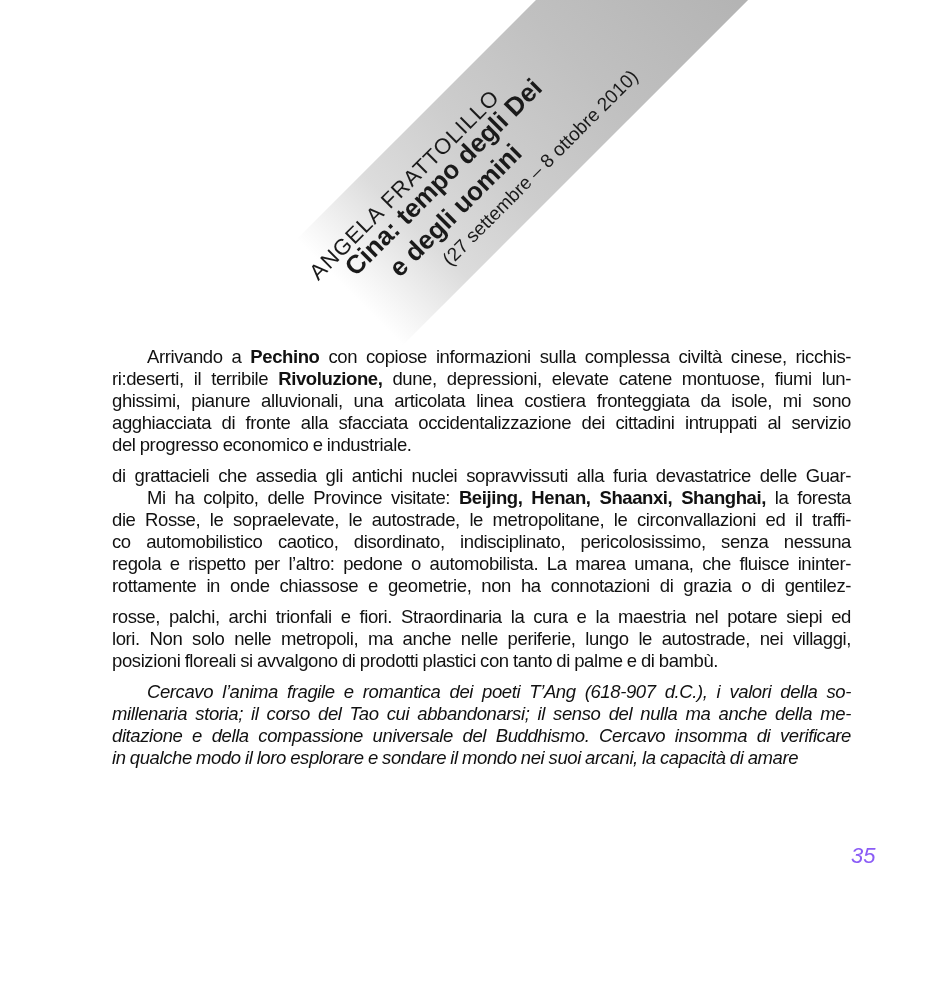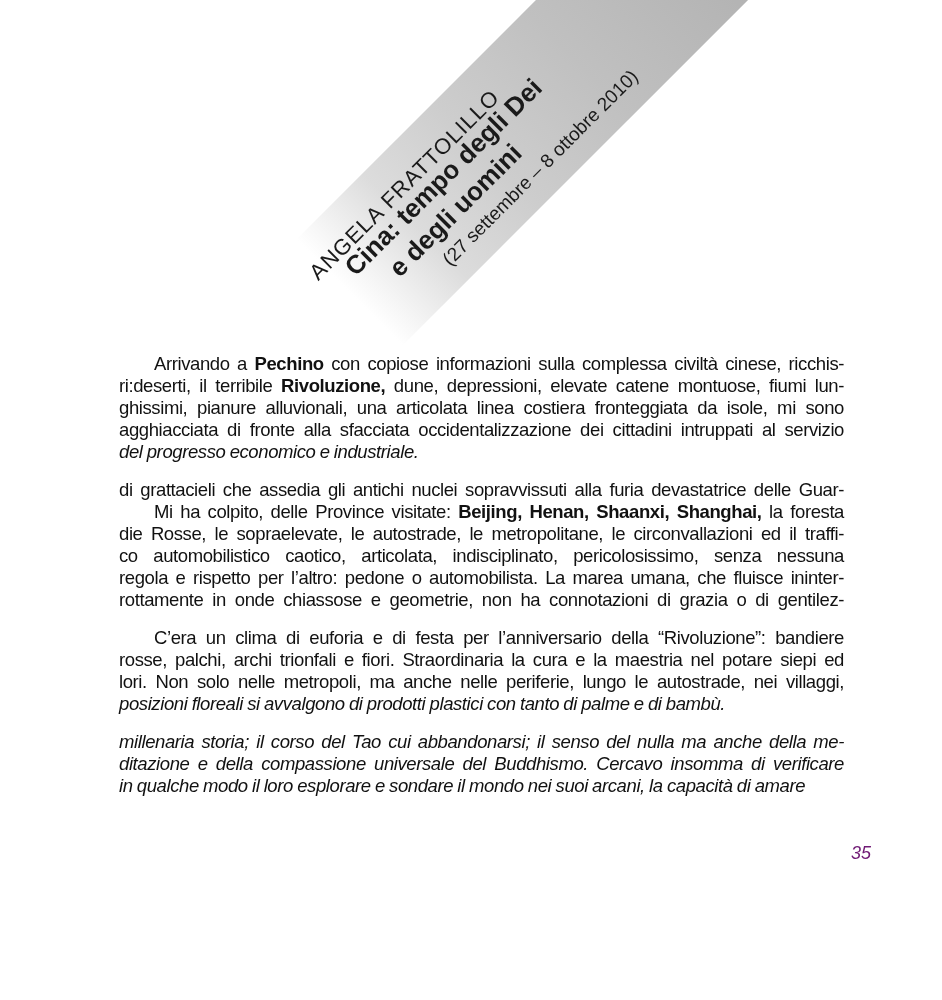--- a/index.html
+++ b/index.html
@@ -68,39 +68,39 @@
     position: absolute;
     left: 103px;
     top: 337px;
     width: 757px;
     font-size: 18.5px;
     line-height: 22px;
     letter-spacing: -0.4px;
     word-spacing: -0.5px;
     color: #111111;
   }
-  .paragraph { margin: 16px; }
+  .paragraph { margin: 9px; }
   .paragraph.italic { font-style: italic; }
   .line {
     white-space: nowrap;
     text-align: justify;
     text-align-last: justify;
     height: 22px;
   }
   .line.first { padding-left: 35px; }
-  .line.last { text-align-last: left; font-style: italic; }
+  .line.last { text-align-last: left; }
   .line b { font-weight: 700; }
 
   .page-number {
     position: absolute;
     left: 851px;
     top: 843px;
-    font-size: 18px;
+    font-size: 22px;
     font-style: italic;
-    color: #701a75;
+    color: #8b5cf6;
   }
 </style>
 </head>
 <body>
 
 <div class="banner">
   <div class="bline b-author">ANGELA FRATTOLILLO</div>
   <div class="bline b-title1">Cina: tempo degli Dei</div>
   <div class="bline b-title2">e degli uomini</div>
   <div class="bline b-dates">(27 settembre – 8 ottobre 2010)</div>
@@ -111,30 +111,30 @@
       <div class="line first"><span>Arrivando a </span><b>Pechino</b><span> con copiose informazioni sulla complessa civiltà cinese, ricchis-</span></div>
       <div class="line"><span>ri:deserti, il terribile </span><b>Rivoluzione,</b><span> dune, depressioni, elevate catene montuose, fiumi lun-</span></div>
       <div class="line"><span>ghissimi, pianure alluvionali, una articolata linea costiera fronteggiata da isole, mi sono</span></div>
       <div class="line"><span>agghiacciata di fronte alla sfacciata occidentalizzazione dei cittadini intruppati al servizio</span></div>
       <div class="line last"><span>del progresso economico e industriale.</span></div>
     </div>
     <div class="paragraph">
       <div class="line"><span>di grattacieli che assedia gli antichi nuclei sopravvissuti alla furia devastatrice delle Guar-</span></div>
       <div class="line first"><span>Mi ha colpito, delle Province visitate: </span><b>Beijing, Henan, Shaanxi, Shanghai,</b><span> la foresta</span></div>
       <div class="line"><span>die Rosse, le sopraelevate, le autostrade, le metropolitane, le circonvallazioni ed il traffi-</span></div>
-      <div class="line"><span>co automobilistico caotico, articolata, indisciplinato, pericolosissimo, senza nessuna</span></div>
+      <div class="line"><span>co automobilistico caotico, disordinato, indisciplinato, pericolosissimo, senza nessuna</span></div>
       <div class="line"><span>regola e rispetto per l’altro: pedone o automobilista. La marea umana, che fluisce ininter-</span></div>
       <div class="line"><span>rottamente in onde chiassose e geometrie, non ha connotazioni di grazia o di gentilez-</span></div>
     </div>
     <div class="paragraph">
-      <div class="line first"><span>C’era un clima di euforia e di festa per l’anniversario della “Rivoluzione”: bandiere</span></div>
       <div class="line"><span>rosse, palchi, archi trionfali e fiori. Straordinaria la cura e la maestria nel potare siepi ed</span></div>
       <div class="line"><span>lori. Non solo nelle metropoli, ma anche nelle periferie, lungo le autostrade, nei villaggi,</span></div>
       <div class="line last"><span>posizioni floreali si avvalgono di prodotti plastici con tanto di palme e di bambù.</span></div>
     </div>
     <div class="paragraph italic">
+      <div class="line first"><span>Cercavo l’anima fragile e romantica dei poeti T’Ang (618-907 d.C.), i valori della so-</span></div>
       <div class="line"><span>millenaria storia; il corso del Tao cui abbandonarsi; il senso del nulla ma anche della me-</span></div>
       <div class="line"><span>ditazione e della compassione universale del Buddhismo. Cercavo insomma di verificare</span></div>
       <div class="line last"><span>in qualche modo il loro esplorare e sondare il mondo nei suoi arcani, la capacità di amare</span></div>
     </div>
   </div>
 
 <div class="page-number">35</div>
 
 </body></html>

